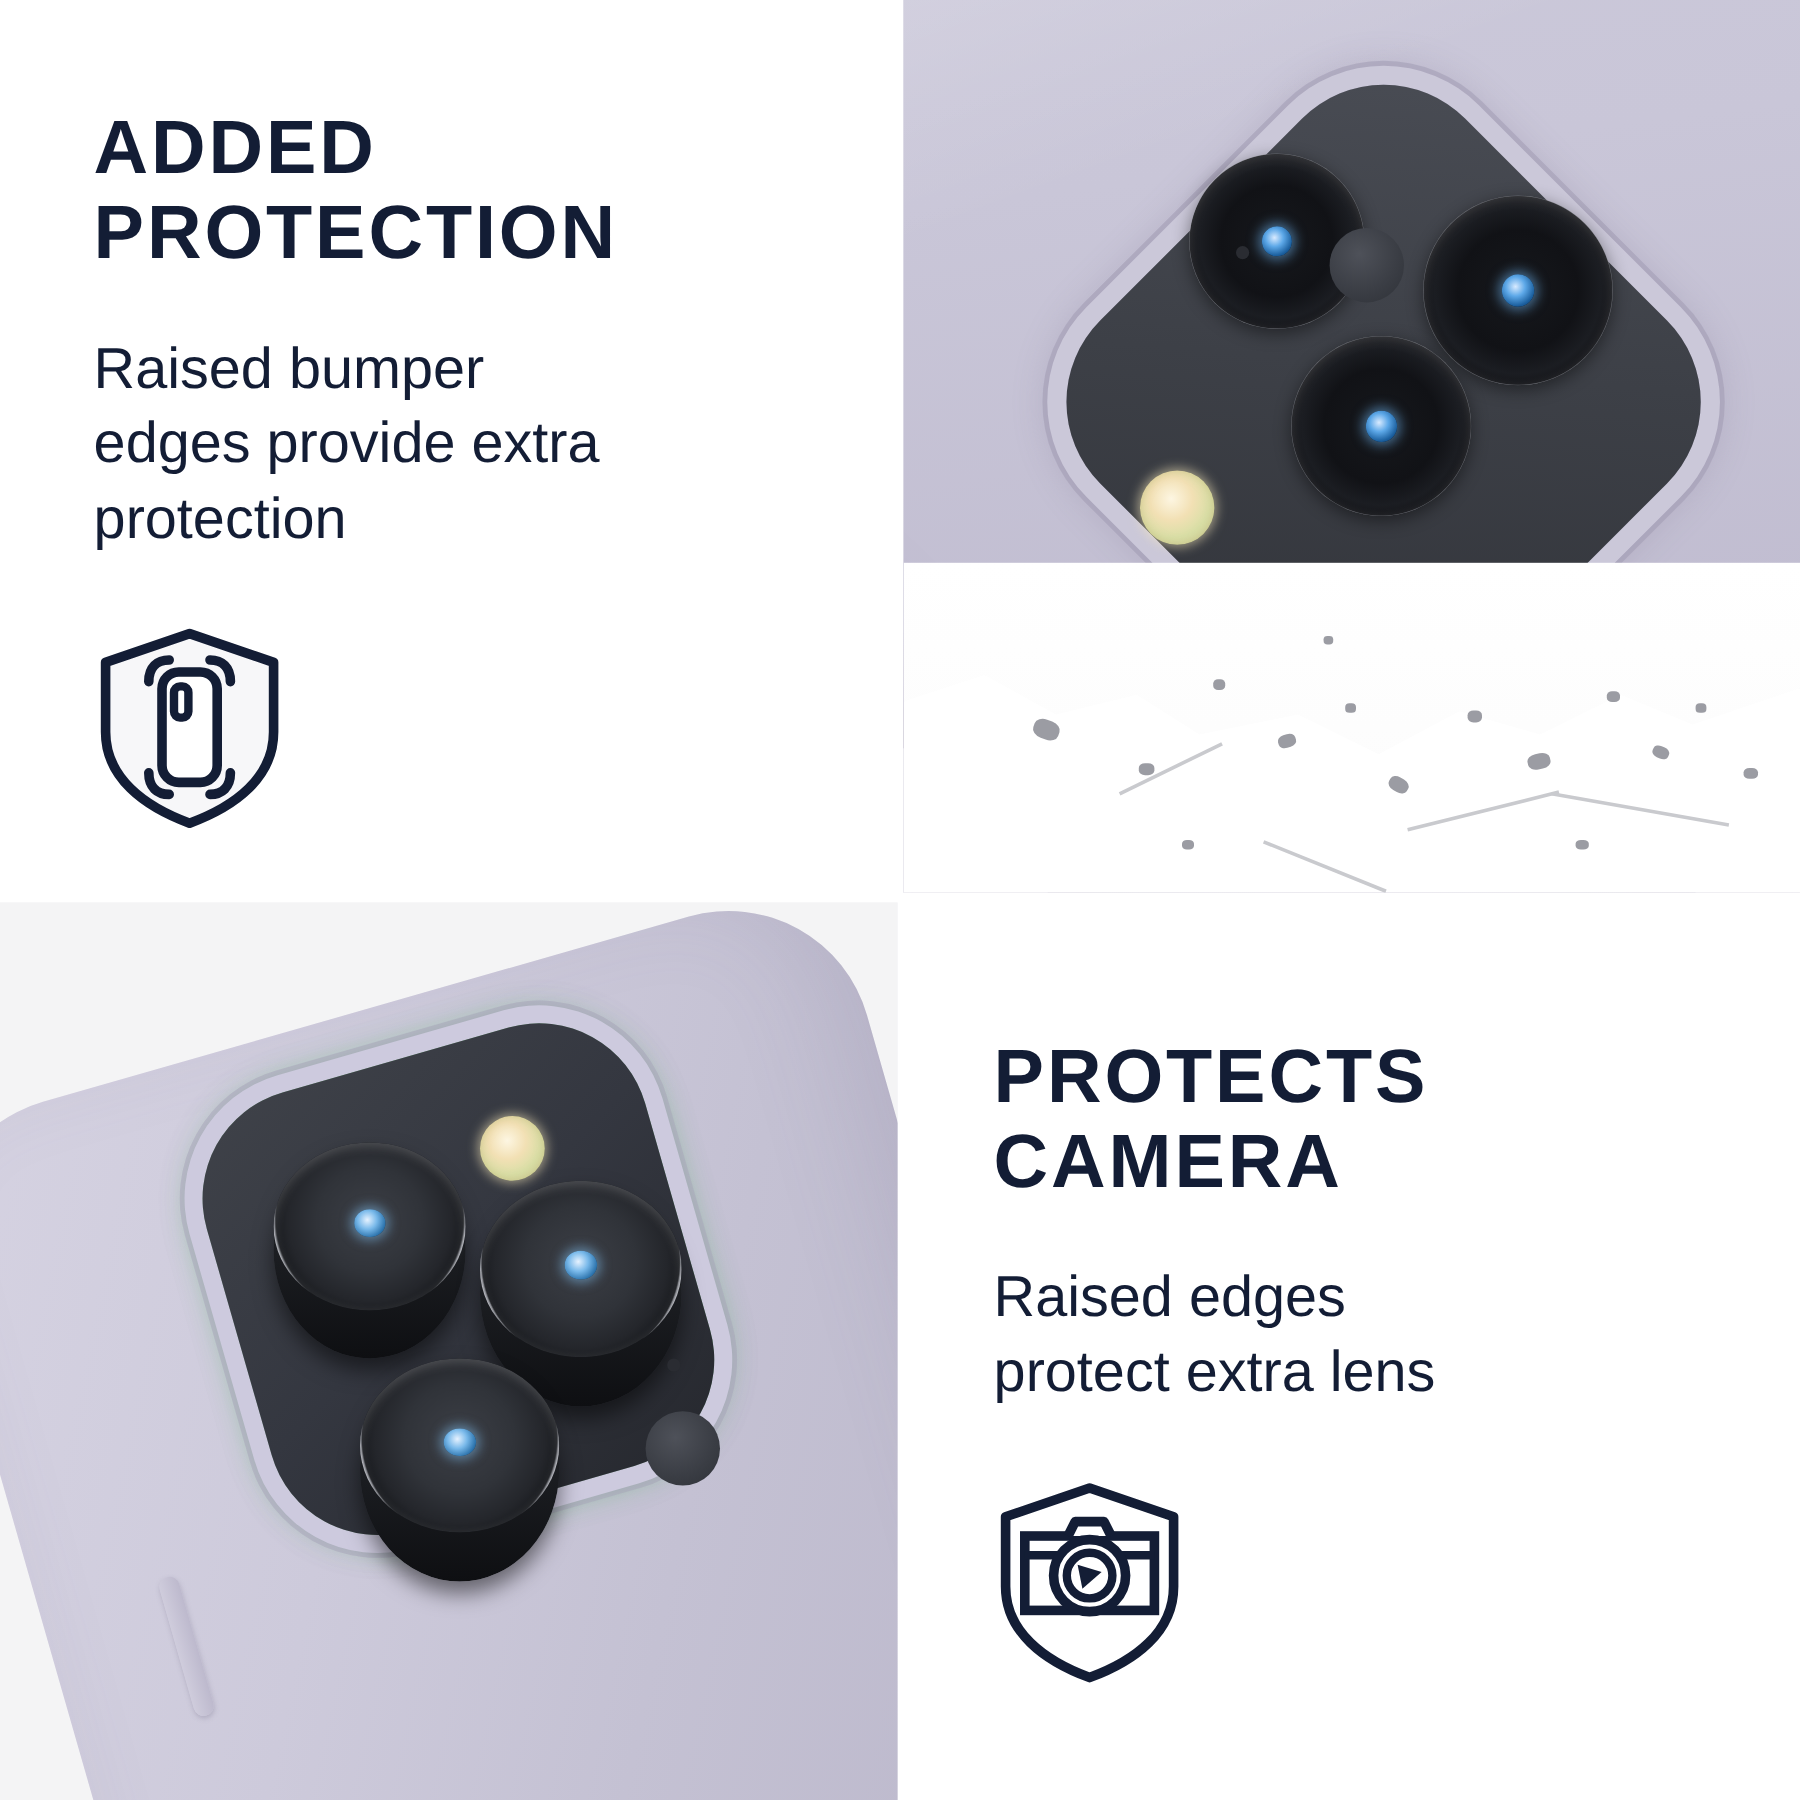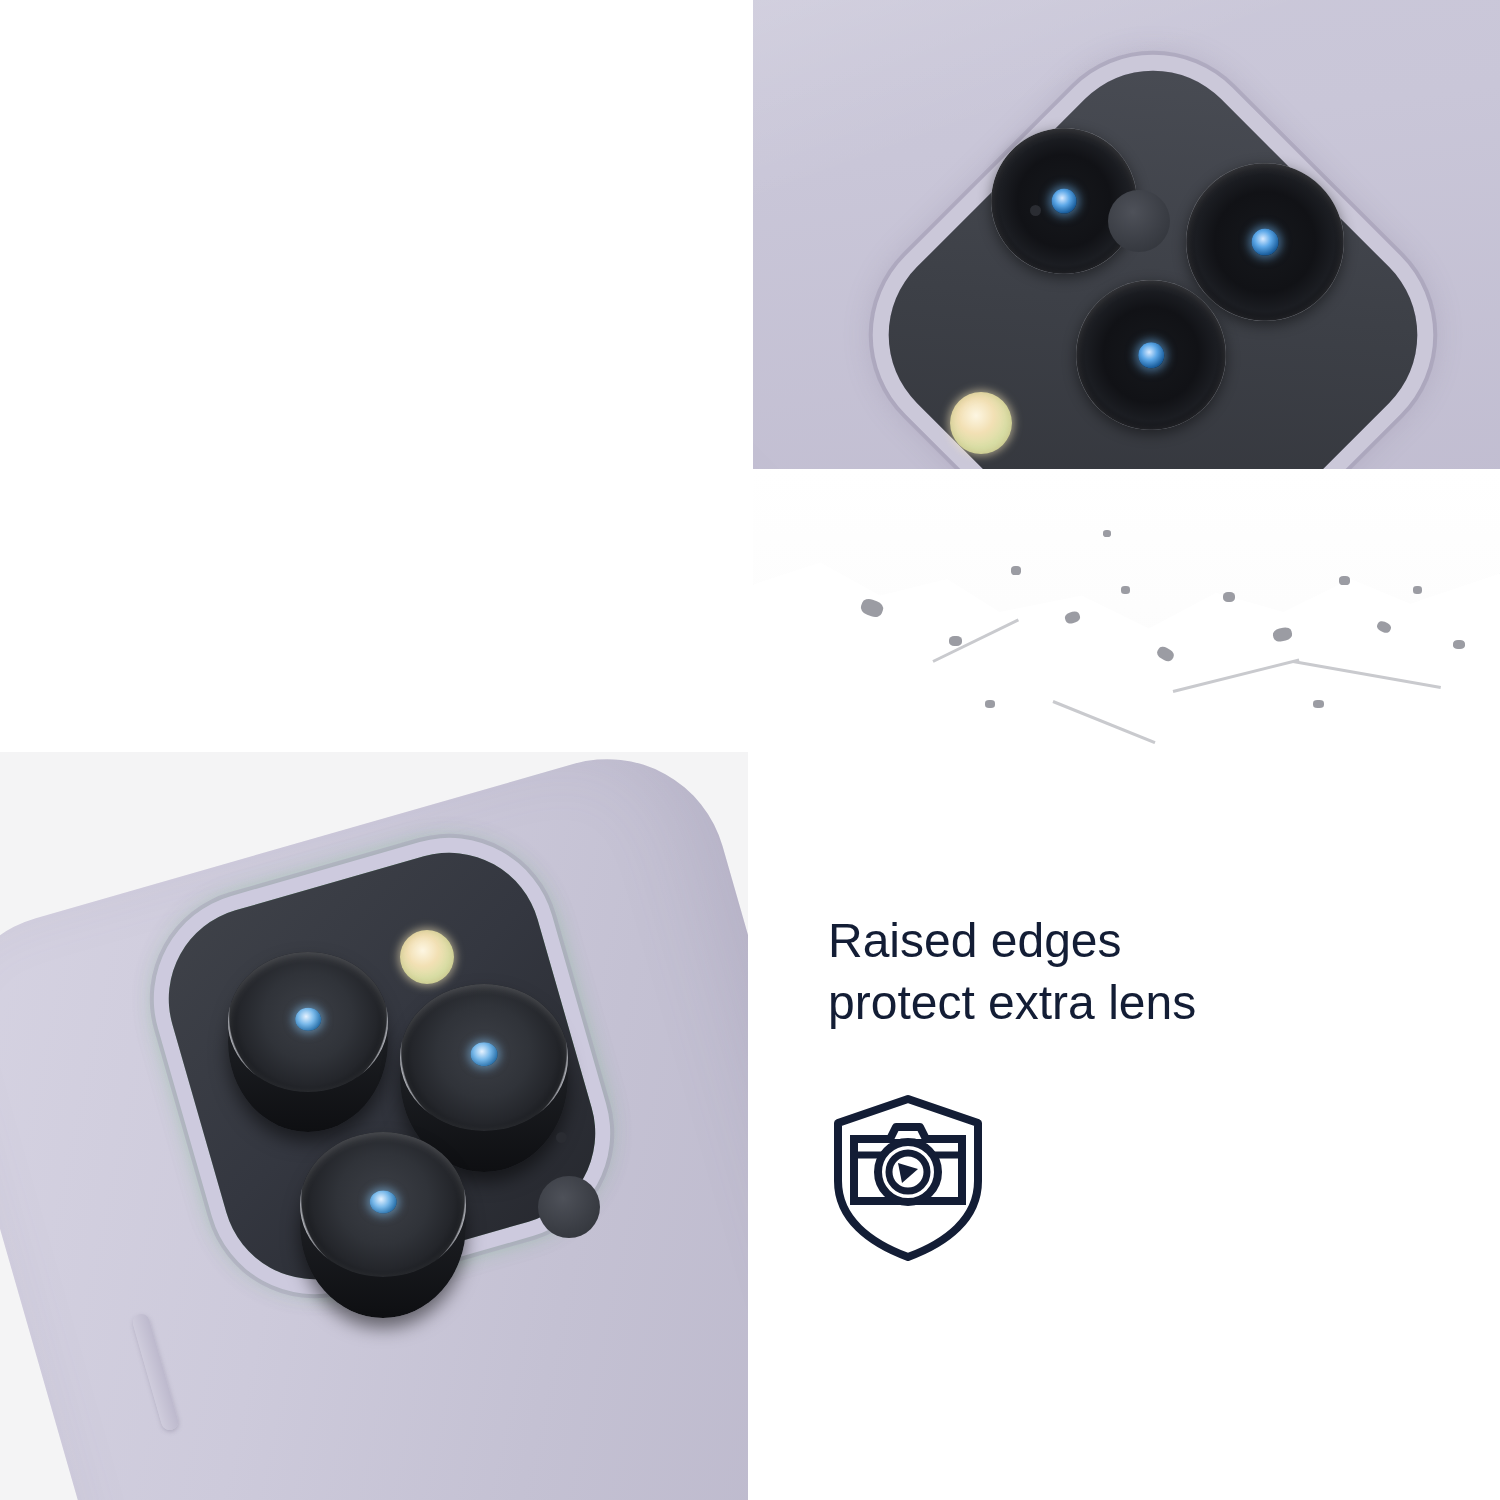--- a/index.html
+++ b/index.html
@@ -181,20 +181,41 @@
     border-radius:50%;
     background:radial-gradient(circle at 42% 38%, #e6f2ff 0%, #79b9ea 38%, #2d74ad 72%, #123a61 100%);
     box-shadow:0 0 9px 3px rgba(130,195,245,.5);
   }
 </style>
 </head>
 <body>
 
 <div class="sheet">
 
+  <div class="quad q-tl">
+    <div class="txtpanel panel-tl">
+      <div class="headline">ADDED
+PROTECTION</div>
+      <div class="subcopy">Raised bumper
+edges provide extra
+protection</div>
+
+      <div class="icon-wrap">
+        <svg width="160" height="170" viewBox="0 0 160 170">
+          <path d="M80 6 L150 30 V88 C150 126 118 150 80 164 C42 150 10 126 10 88 V30 Z" fill="#f7f7f9" stroke="#131d35" stroke-width="8" stroke-linejoin="round" stroke-linecap="round"></path>
+          <rect x="57" y="38" width="46" height="92" rx="14" ry="14" fill="#ffffff" stroke="#131d35" stroke-width="8"></rect>
+          <rect x="67" y="50" width="12" height="26" rx="5" ry="5" fill="#ffffff" stroke="#131d35" stroke-width="7"></rect>
+          <path d="M46 46 C46 34 53 28 63 28" fill="none" stroke="#131d35" stroke-width="8" stroke-linecap="round"></path>
+          <path d="M114 46 C114 34 107 28 97 28" fill="none" stroke="#131d35" stroke-width="8" stroke-linecap="round"></path>
+          <path d="M46 122 C46 134 53 140 63 140" fill="none" stroke="#131d35" stroke-width="8" stroke-linecap="round"></path>
+          <path d="M114 122 C114 134 107 140 97 140" fill="none" stroke="#131d35" stroke-width="8" stroke-linecap="round"></path>
+        </svg>
+      </div>
+    </div>
+  </div>
 
   <div class="quad q-tr">
     <div class="tr-stage">
 
       <div class="tr-case"></div>
       <div class="tr-sheen"></div>
 
       <div class="tr-plateau"></div>
 
       <div class="lens" style="left:238px; top:128px; width:146px; height:146px;"></div>
@@ -251,20 +272,22 @@
       </div>
 
       <div class="flash" style="left:400px; top:178px; width:54px; height:54px;"></div>
       <div class="lidar" style="left:538px; top:424px; width:62px; height:62px;"></div>
       <div class="mic" style="left:556px; top:380px; width:11px; height:11px;"></div>
     </div>
   </div>
 
   <div class="quad q-br">
     <div class="txtpanel panel-br" style="left:75px; top:110px;">
+      <div class="headline">PROTECTS
+CAMERA</div>
       <div class="subcopy">Raised edges
 protect extra lens</div>
 
       <div class="icon-wrap">
         <svg width="160" height="170" viewBox="0 0 160 170">
           <path d="M80 6 L150 30 V88 C150 126 118 150 80 164 C42 150 10 126 10 88 V30 Z" fill="#ffffff" stroke="#131d35" stroke-width="8" stroke-linejoin="round" stroke-linecap="round"></path>
           <rect x="26" y="46" width="108" height="62" fill="#ffffff" stroke="#131d35" stroke-width="8"></rect>
           <line x1="26" y1="62" x2="134" y2="62" stroke="#131d35" stroke-width="7"></line>
           <path d="M62 46 L68 34 H92 L98 46" fill="#ffffff" stroke="#131d35" stroke-width="8" stroke-linejoin="round"></path>
           <circle cx="80" cy="79" r="30" fill="#ffffff" stroke="#131d35" stroke-width="8"></circle>

